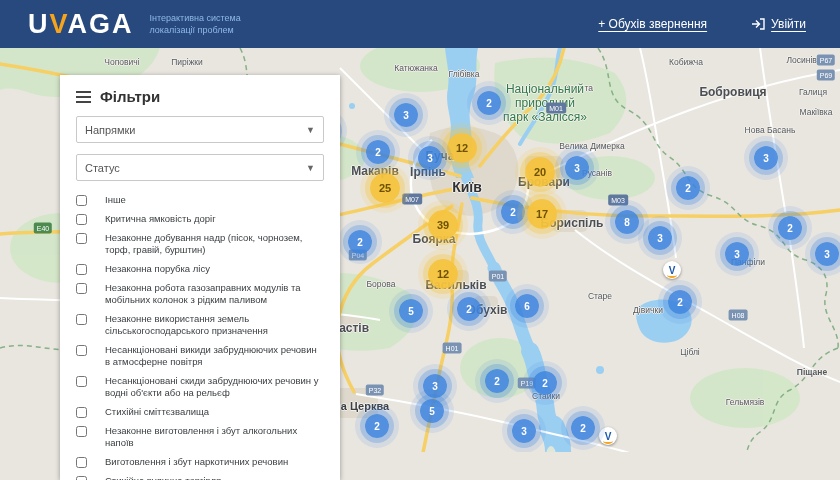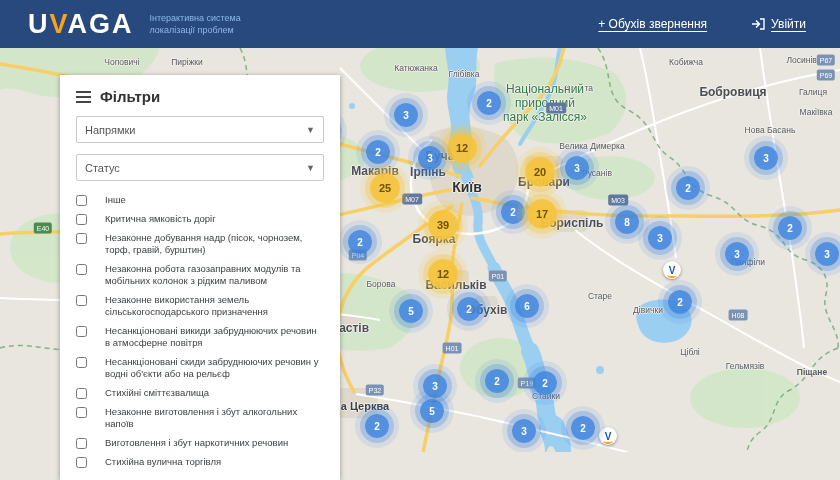--- a/index.html
+++ b/index.html
@@ -152,21 +152,21 @@
       <div class="map-label t" style="left: 487px; top: 262px;">Обухів</div>
       <div class="map-label v" style="left: 381px; top: 236px;">Борова</div>
       <div class="map-label t" style="left: 349px; top: 280px;">Фастів</div>
       <div class="map-label c2" style="left: 356px; top: 358px;">Біла Церква</div>
       <div class="map-label v" style="left: 299px; top: 418px;">Озерна</div>
       <div class="map-label v" style="left: 307px; top: 428px;">Синява</div>
       <div class="map-label v" style="left: 546px; top: 348px;">Стайки</div>
       <div class="map-label v" style="left: 600px; top: 248px;">Старе</div>
       <div class="map-label v" style="left: 648px; top: 262px;">Дівички</div>
       <div class="map-label v" style="left: 690px; top: 304px;">Ціблі</div>
-      <div class="map-label v" style="left: 745px; top: 318px;">Гельмязів</div>
+      <div class="map-label v" style="left: 745px; top: 354px;">Гельмязів</div>
       <div class="map-label v" style="left: 748px; top: 214px;">Панфіли</div>
       <div class="map-label v" style="left: 812px; top: 324px; font-weight: bold;">Піщане</div>
       <div class="map-label park" style="left: 545px; top: 55px;">Національний
 природний
 парк «Залісся»</div>
       <div class="road-badge e" style="left: 43px; top: 180px;">Е40</div>
       <div class="road-badge m" style="left: 210px; top: 176px;">М06</div>
       <div class="road-badge m" style="left: 412px; top: 151px;">М07</div>
       <div class="road-badge m" style="left: 618px; top: 152px;">М03</div>
       <div class="road-badge m" style="left: 556px; top: 60px;">М01</div>
@@ -264,20 +264,24 @@
       <label class="chk">
         <input type="checkbox" style="">
         <span>Критична ямковість доріг</span>
       </label>
       <label class="chk">
         <input type="checkbox" style="">
         <span>Незаконне добування надр (пісок, чорнозем, торф, гравій, бурштин)</span>
       </label>
       <label class="chk">
         <input type="checkbox" style="">
+        <span>Незаконна порубка лісу</span>
+      </label>
+      <label class="chk">
+        <input type="checkbox" style="">
         <span>Незаконна робота газозаправних модулів та мобільних колонок з рідким паливом</span>
       </label>
       <label class="chk">
         <input type="checkbox" style="">
         <span>Незаконне використання земель сільськогосподарського призначення</span>
       </label>
       <label class="chk">
         <input type="checkbox" style="">
         <span>Несанкціоновані викиди забруднюючих речовин в атмосферне повітря</span>
       </label>

